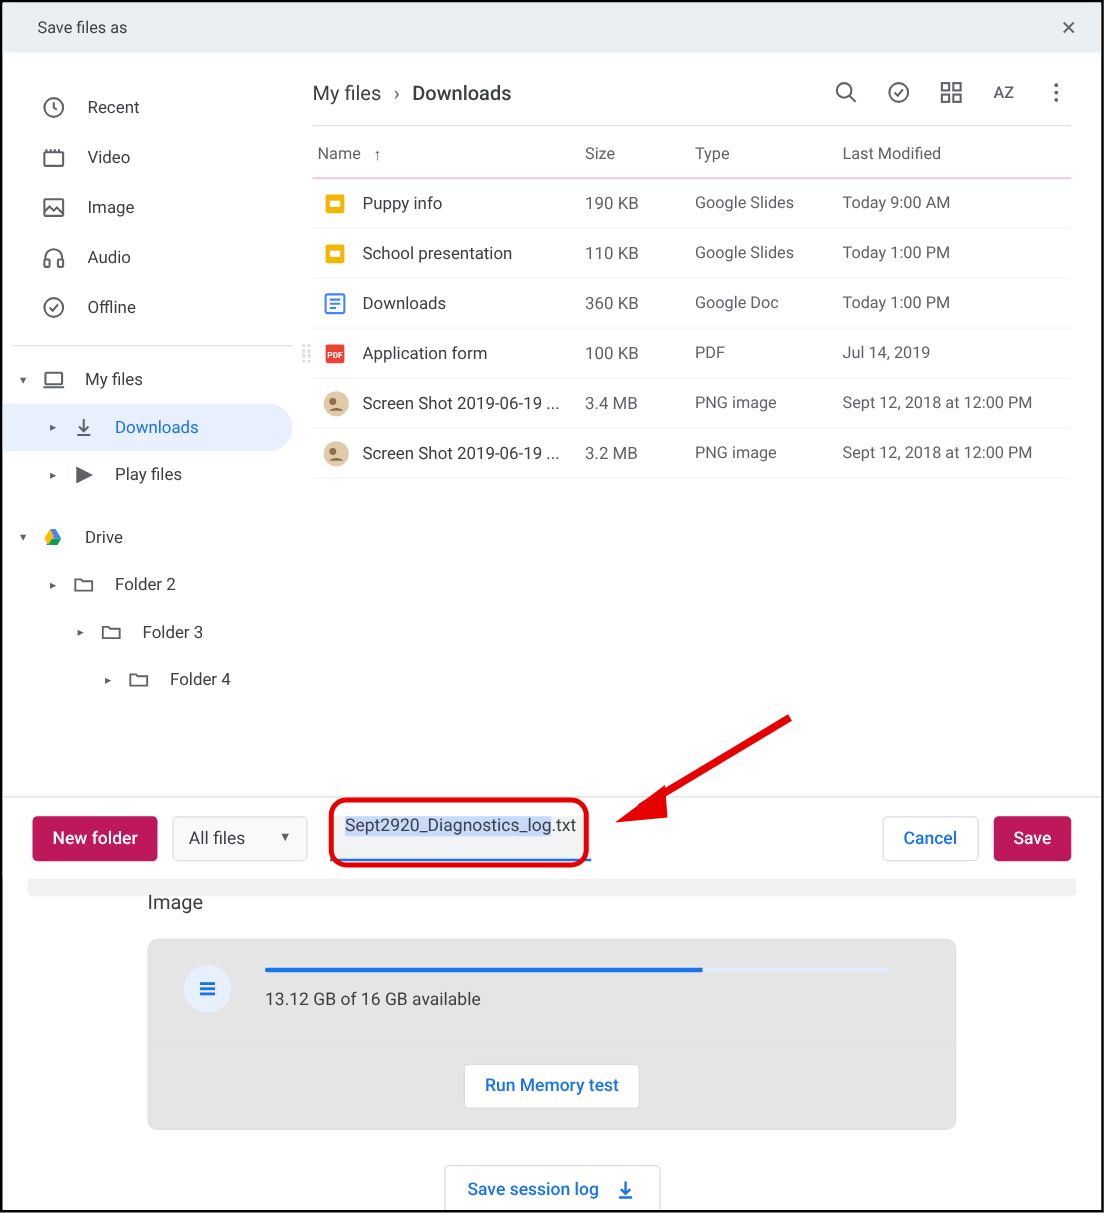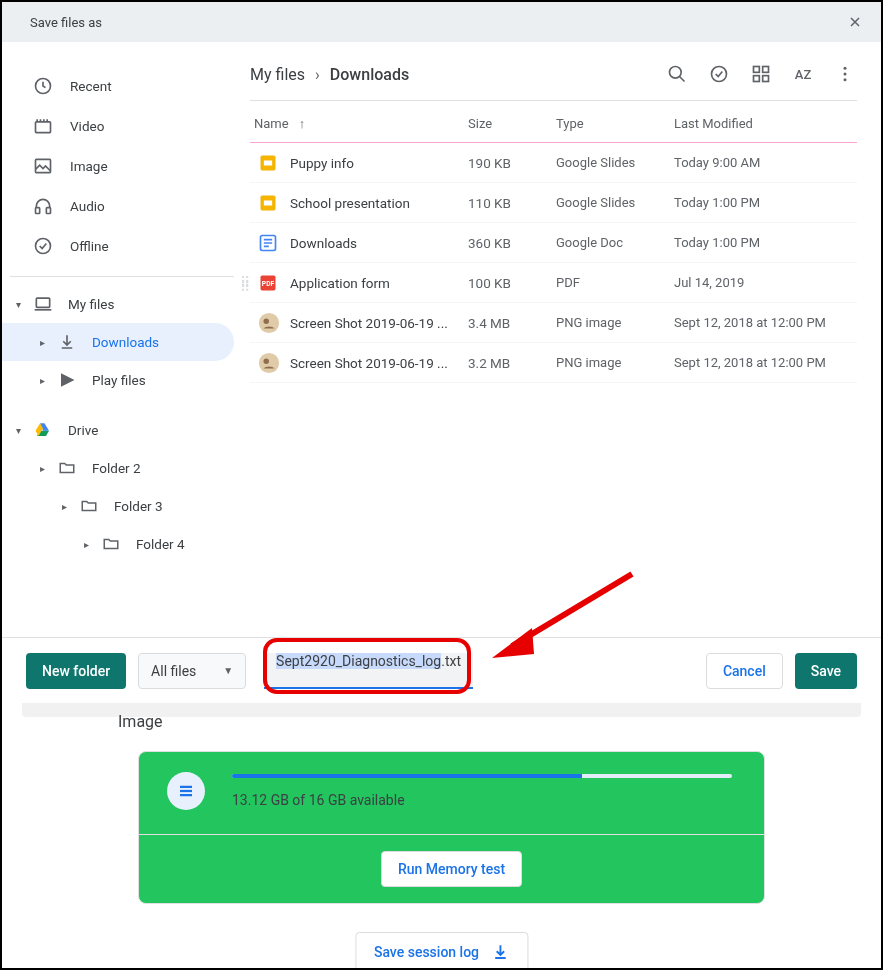--- a/index.html
+++ b/index.html
@@ -29,31 +29,31 @@
 .col-type { width: 118px; }
 .col-mod { flex: 1; }
 .row { display: flex; align-items: center; height: 40px; font-size: 13.5px; color: #3c4043; border-bottom: 1px solid #f5f5f5; cursor: pointer; }
 .row .fico { width: 40px; display: flex; align-items: center; justify-content: flex-start; padding-left: 8px; }
 .row .fname { width: 178px; white-space: nowrap; overflow: hidden; text-overflow: ellipsis; }
 .row .fsize { width: 88px; color: #5f6368; }
 .row .ftype { width: 118px; color: #5f6368; font-size: 13px; }
 .row .fmod { flex: 1; color: #5f6368; font-size: 13px; }
 .footer { height: 66px; border-top: 1px solid #e0e0e0; display: flex; align-items: center; padding: 0 24px; gap: 12px; position: relative; }
 .btn { height: 36px; padding: 0 16px; border-radius: 4px; font-size: 14px; font-weight: 500; border: none; cursor: pointer; display: flex; align-items: center; }
-.btn-blue { background: #0f766e; color: #fff; }
+.btn-blue { background: #be185d; color: #fff; }
 .btn-outline { background: #fff; color: #1a73e8; border: 1px solid #dadce0; }
 .filetype { background: #f8f9fa; border: 1px solid #dadce0; border-radius: 4px; height: 36px; width: 108px; display: flex; align-items: center; justify-content: space-between; padding: 0 12px; font-size: 14px; color: #3c4043; cursor: pointer; }
 .fname-wrap { position: relative; flex: 1; max-width: 430px; margin-left: 6px; }
 .fname-input { width: 100%; height: 36px; background: #f1f3f4; border: none; border-bottom: 2px solid #1a73e8; padding: 0 12px; font-size: 14px; color: #3c4043; outline: none; }
 .fname-input .sel { background: #c8dafc; }
 .highlight-box { position: absolute; border: 4px solid #e60000; border-radius: 14px; pointer-events: none; }
 .anno { position: absolute; pointer-events: none; }
 .memory-section { position: absolute; left: 0; right: 0; top: 710px; padding: 0 116px; }
 .mem-title { font-size: 16px; color: #3c4043; margin-bottom: 20px; }
-.mem-card { border: 1px solid #e0e0e0; border-radius: 8px; background: #22c55e; margin-left: 20px; }
+.mem-card { border: 1px solid #e0e0e0; border-radius: 8px; background: #e5e5e5; }
 .mem-top { display: flex; align-items: center; padding: 20px 32px 24px 28px; gap: 27px; }
 .mem-icon { width: 38px; height: 38px; border-radius: 50%; background: #e8f0fe; color: #1a73e8; display: flex; align-items: center; justify-content: center; }
 .mem-bar-wrap { flex: 1; }
 .mem-bar { height: 4px; background: #e3ecfb; border-radius: 2px; overflow: hidden; margin-bottom: 14px; width: 500px; }
 .mem-fill { height: 100%; background: #1a73e8; width: 70%; }
 .mem-text { font-size: 14px; color: #3c4043; }
 .mem-bottom { border-top: 1px solid #e0e0e0; padding: 16px 20px; display: flex; justify-content: center; }
 .session-log { position: absolute; left: 50%; transform: translateX(-50%); top: 930px; }
 .session-btn { border: 1px solid #dadce0; border-radius: 4px; height: 40px; padding: 0 18px; display: flex; align-items: center; gap: 12px; font-size: 14px; color: #1a73e8; background: #fff; cursor: pointer; font-weight: 500; }
 .bg-strip { position: absolute; left: 20px; right: 20px; top: 701px; height: 14px; background: #f1f1f1; border-radius: 0 0 4px 4px; }

